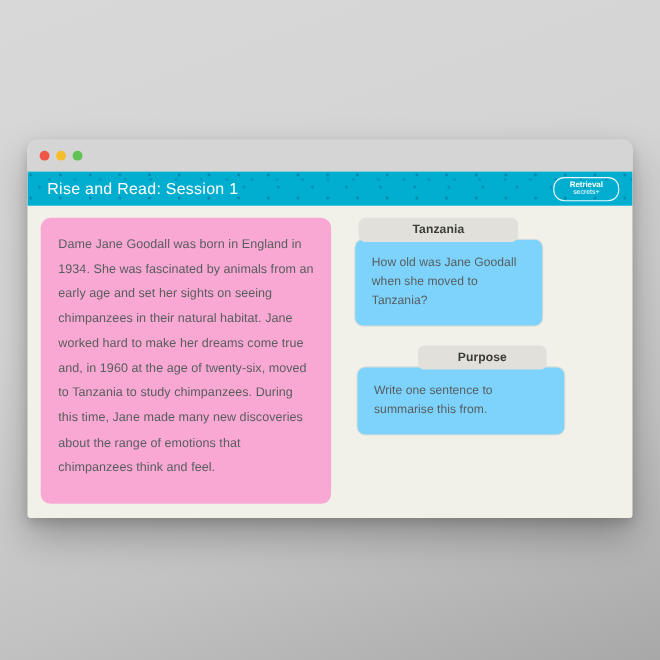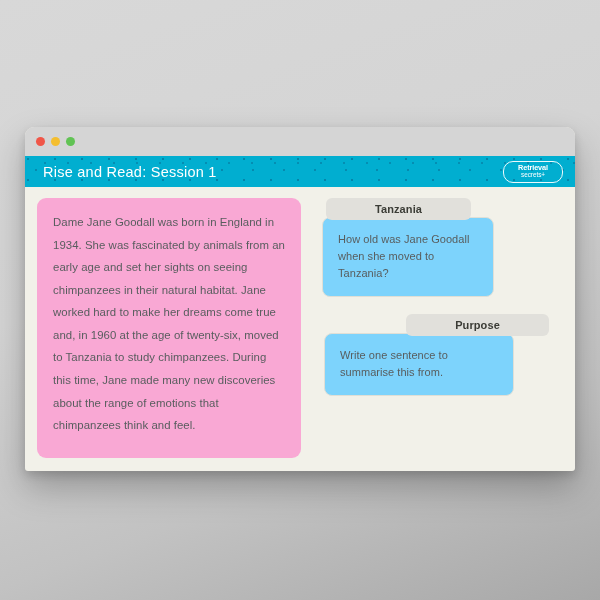--- a/index.html
+++ b/index.html
@@ -163,21 +163,21 @@
     align-items: center;
     justify-content: center;
     color: #3b3c36;
     font-size: 11px;
     font-weight: 700;
     letter-spacing: 0.1px;
     position: relative;
     z-index: 2;
   }
   .qtab.retrieval { width: 145px; margin-left: 4px; }
-  .qtab.purpose   { width: 143px; margin-left: 84px; }
+  .qtab.purpose   { width: 117px; margin-left: 58px; }
 
   .qcard {
     margin-top: -3px;
     background: #7dd3fc;
     border: 1px solid #e0dfd6;
     border-radius: 8px;
     padding: 13px 15px 14px 15px;
     box-sizing: border-box;
     color: #585d5e;
     font-size: 11px;

